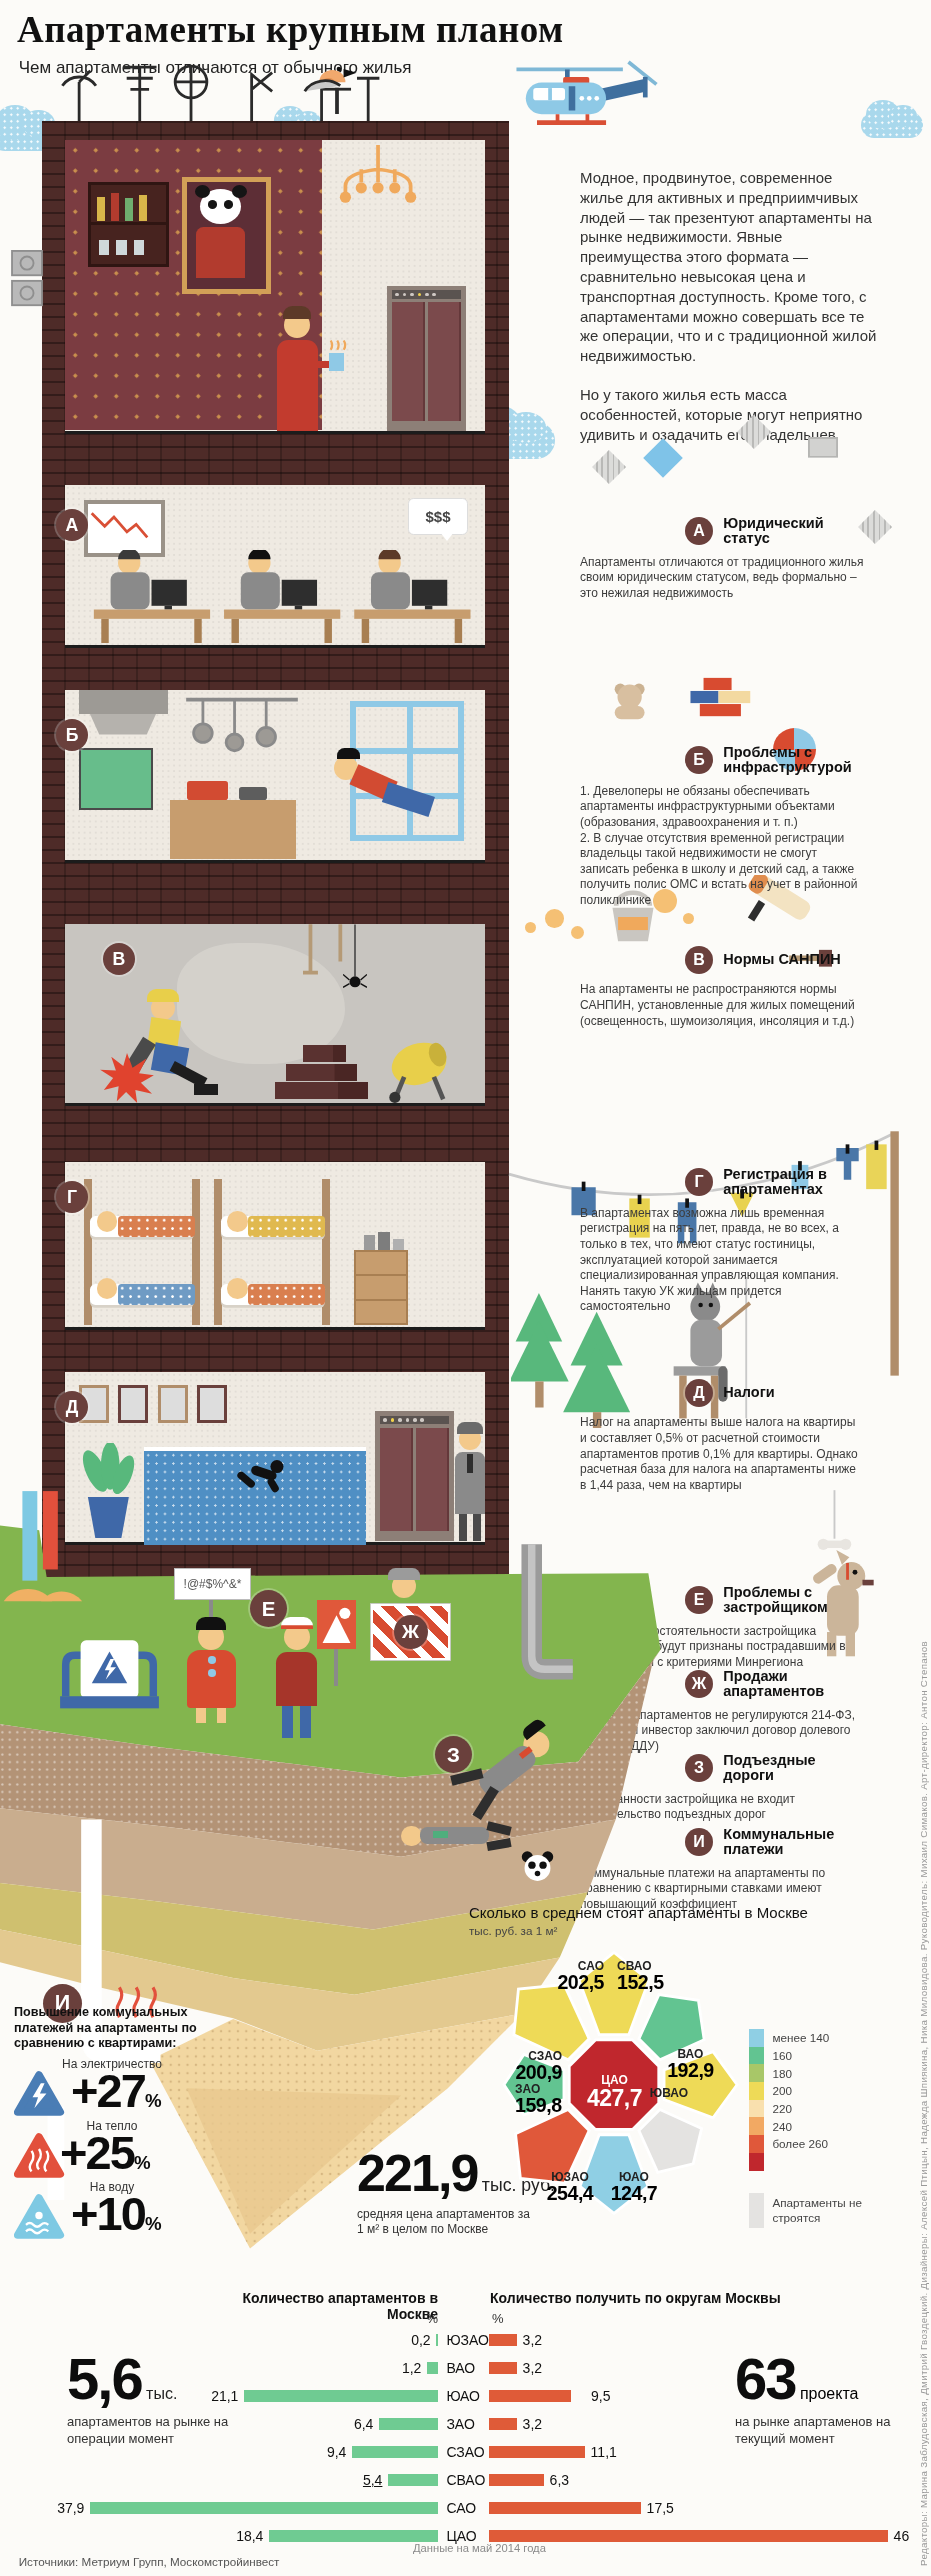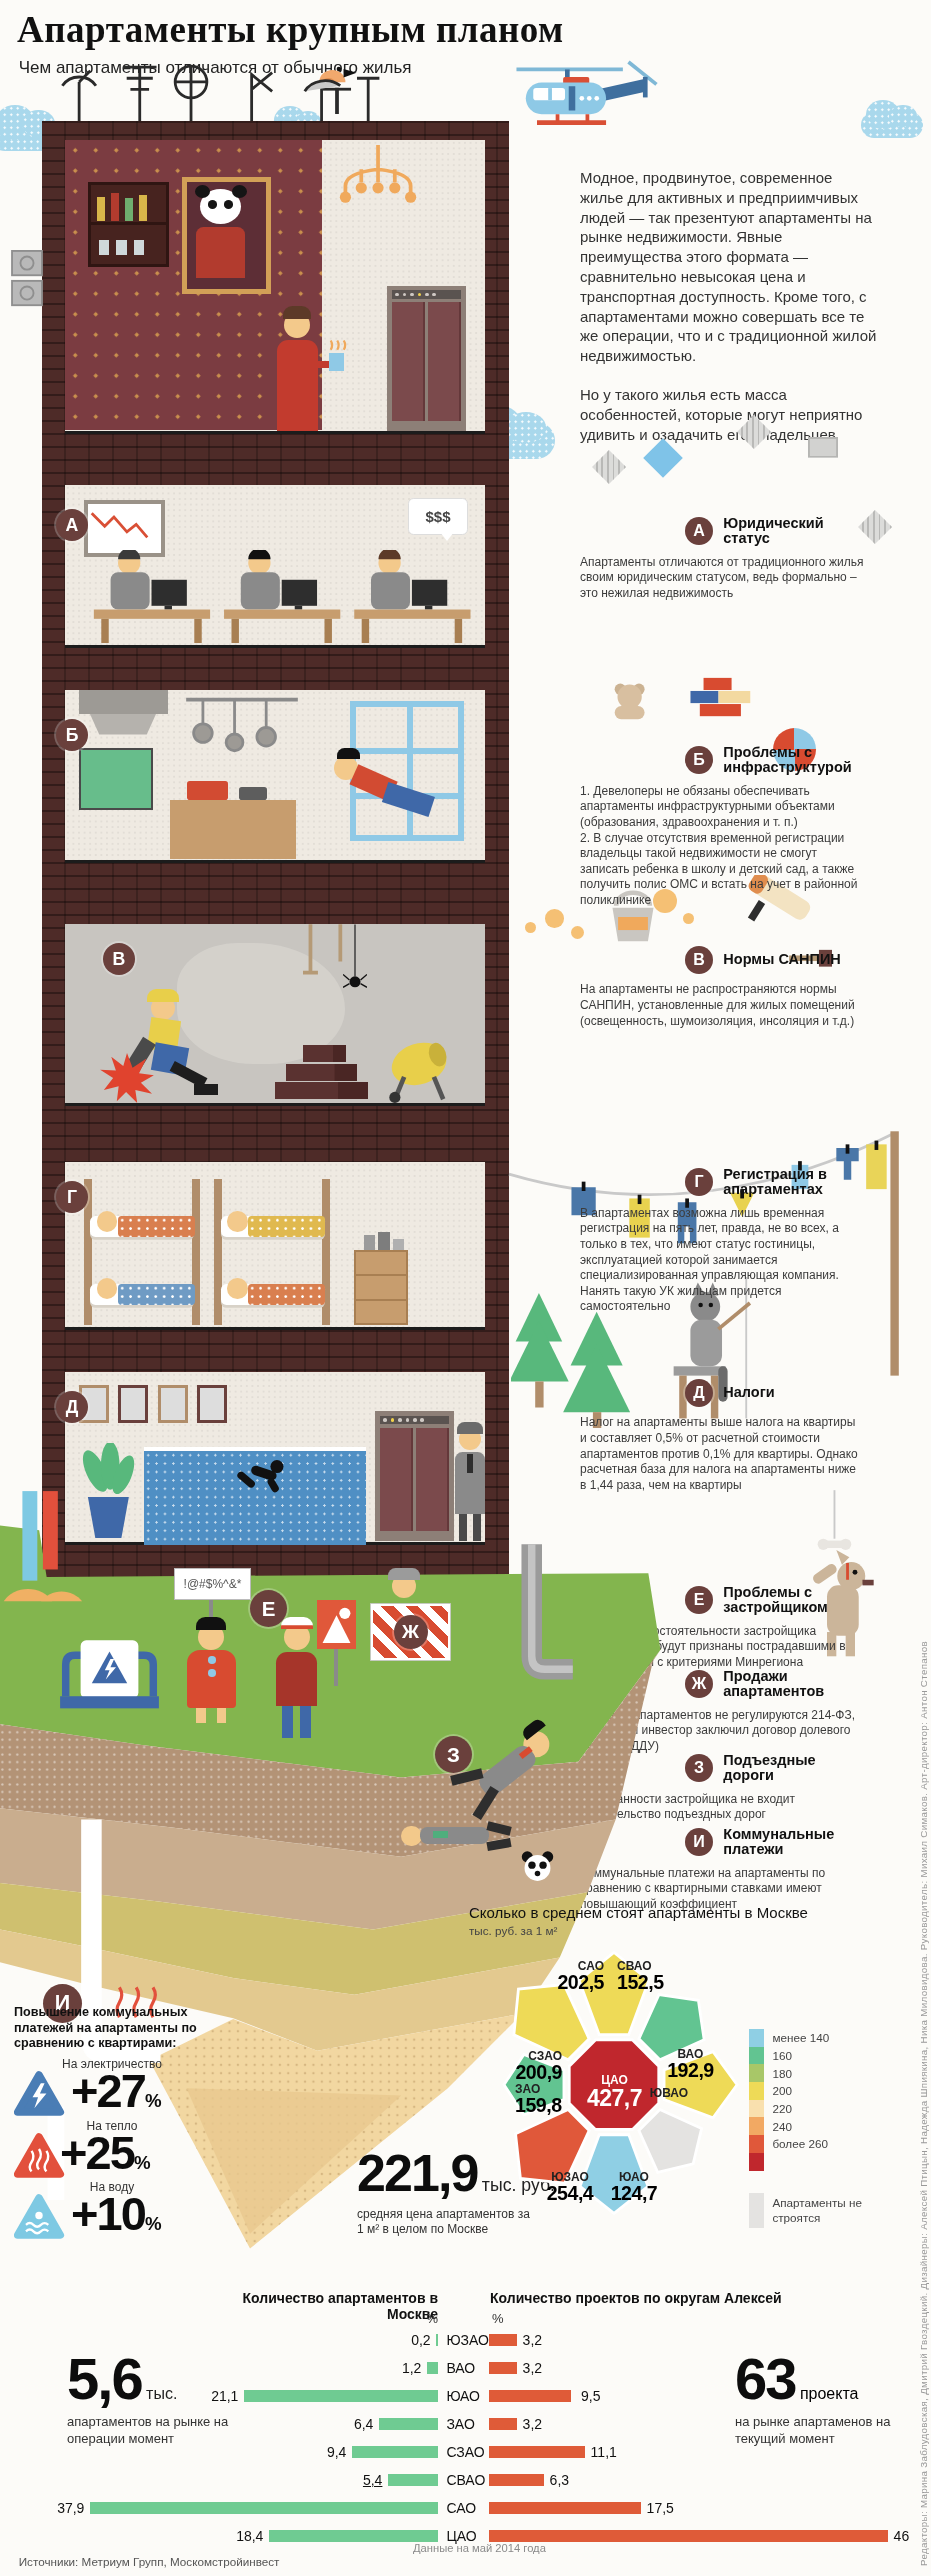--- a/index.html
+++ b/index.html
@@ -837,21 +837,21 @@
         <div class="sw" style="background: rgb(192, 39, 45);"></div>
         <div class="lb"></div>
       </div>
     </div>
   <div class="abs legend-row" style="left:749px;top:2193px;height:35px">
     <div class="sw" id="note-sw" style="height: 35px; background: rgb(228, 227, 225);"></div>
     <div class="lb" style="white-space:normal;width:93px;line-height:1.2">Апартаменты не строятся</div>
   </div>
 
   <div class="abs" style="left:191px;top:2290px;width:247px;text-align:right;font-size:14px;font-weight:bold;color:#111">Количество апартаментов в Москве</div>
-  <div class="abs" style="left:490px;top:2290px;font-size:14px;font-weight:bold;color:#111">Количество проектов по округам Алексей</div>
+  <div class="abs" style="left:490px;top:2290px;font-size:14px;font-weight:bold;color:#111">Количество получить по округам Москвы</div>
   <div class="abs" style="left:401px;top:2311px;width:37px;text-align:right;font-size:13px;color:#333">%</div>
   <div class="abs" style="left:492px;top:2311px;font-size:13px;color:#333">%</div>
 
   <div class="abs" id="bars" style="left:37px;top:2326px;width:877px">
       <div class="brow">
         <div class="bleft">
           <span class="bval" style="margin-right: 5.6px;">0,2</span>
           <div class="bbar" style="background: rgb(111, 203, 146); width: 1.8px;"></div>
         </div>
         <div class="bmid">ЮЗАО</div>
@@ -872,21 +872,21 @@
         </div>
       </div>
       <div class="brow">
         <div class="bleft">
           <span class="bval" style="margin-right: 5.6px;">21,1</span>
           <div class="bbar" style="background: rgb(111, 203, 146); width: 194px;"></div>
         </div>
         <div class="bmid">ЮАО</div>
         <div class="bright">
           <div class="bbar" style="background: rgb(223, 91, 56); width: 82px;"></div>
-          <span class="bval" style="margin-left: 10px;">9,5</span>
+          <span class="bval" style="margin-left: 20px;">9,5</span>
         </div>
       </div>
       <div class="brow">
         <div class="bleft">
           <span class="bval" style="margin-right: 5.6px;">6,4</span>
           <div class="bbar" style="background: rgb(111, 203, 146); width: 59px;"></div>
         </div>
         <div class="bmid">ЗАО</div>
         <div class="bright">
           <div class="bbar" style="background: rgb(223, 91, 56); width: 28px;"></div>

